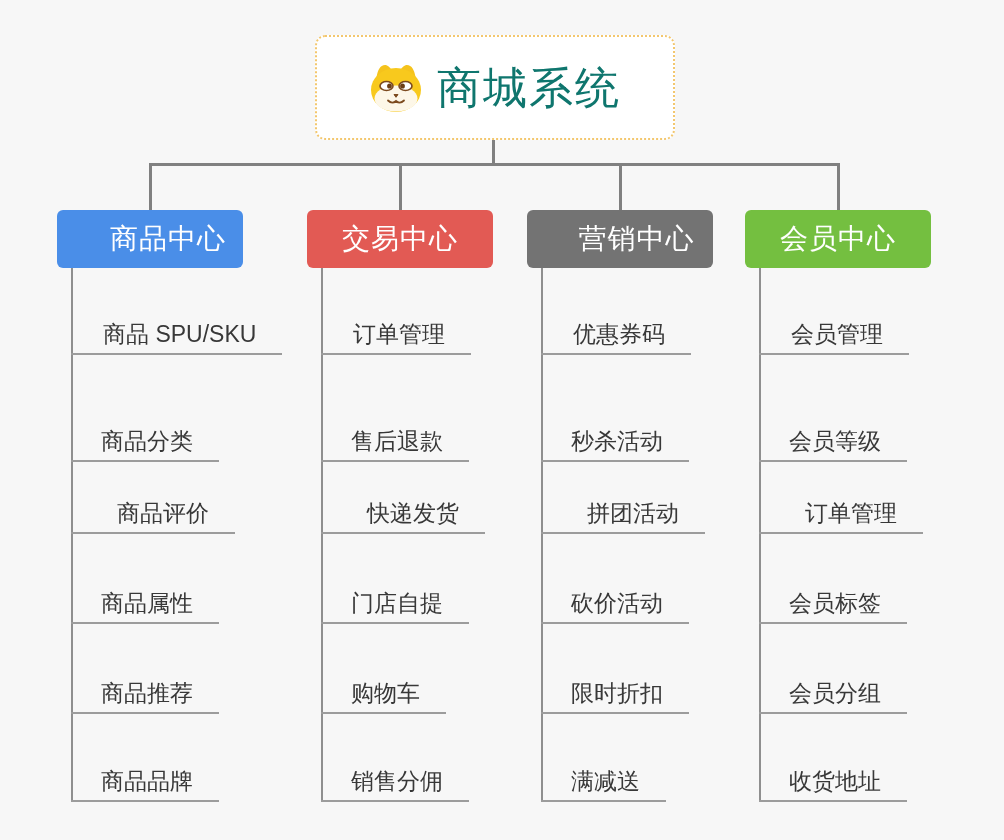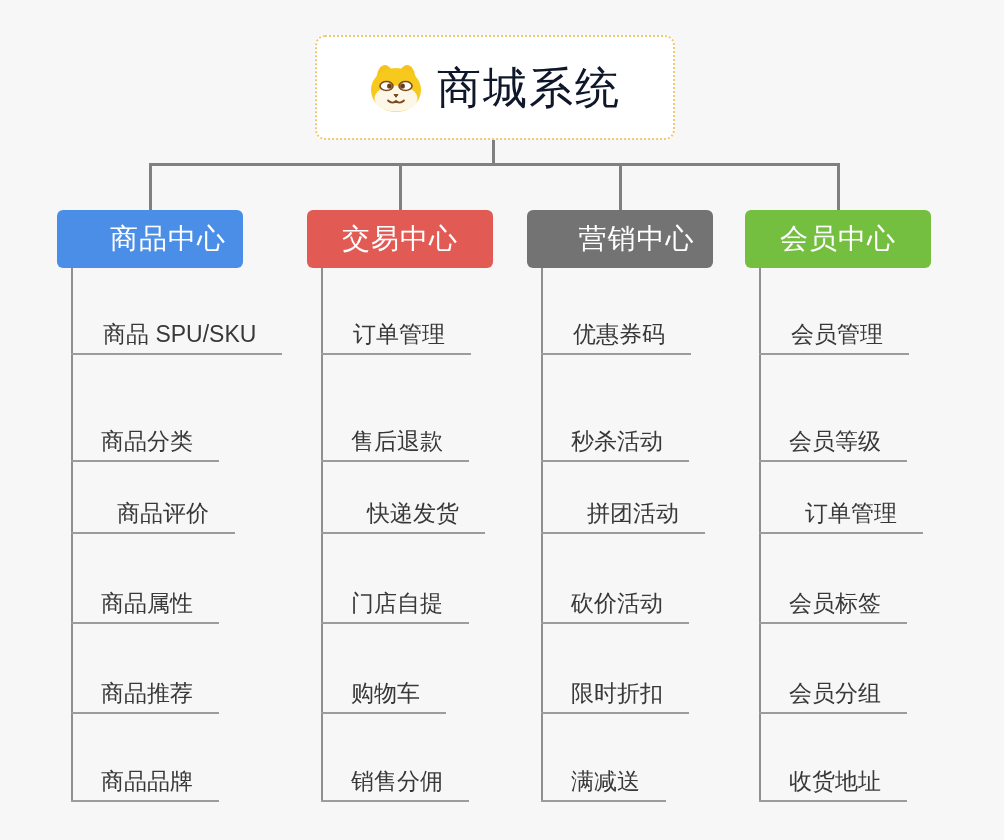--- a/index.html
+++ b/index.html
@@ -76,21 +76,21 @@
       <path d="M47 18 Q45 2 37 3 Q32 5 30 11 Z" fill="#f5c31c"></path>
       <ellipse cx="27" cy="28" rx="25" ry="22" fill="#f8c91d"></ellipse>
       <ellipse cx="27" cy="36.5" rx="21.5" ry="13" fill="#fdf7e8"></ellipse>
       <ellipse cx="17.5" cy="24" rx="6.5" ry="4.5" fill="#ffffff" stroke="#7c4a1e" stroke-width="1.6"></ellipse>
       <ellipse cx="36.5" cy="24" rx="6.5" ry="4.5" fill="#ffffff" stroke="#7c4a1e" stroke-width="1.6"></ellipse>
       <ellipse cx="20.5" cy="24" rx="2.4" ry="2.6" fill="#6b3e16"></ellipse>
       <ellipse cx="33.5" cy="24" rx="2.4" ry="2.6" fill="#6b3e16"></ellipse>
       <path d="M25 32.5 h4 l-2 2.8 z" fill="#7c4a1e" stroke="#7c4a1e" stroke-width="1" stroke-linejoin="round"></path>
       <path d="M19 38.5 Q23 42.5 27 39 Q31 42.5 35 38.5" stroke="#7c4a1e" stroke-width="1.8" fill="none" stroke-linecap="round"></path>
     </svg>
-    <span class="root-title" style="color: #0f172a;">商城系统</span>
+    <span class="root-title" style="color: #0f766e;">商城系统</span>
   </div>
 
   <div class="line stem"></div>
   <div class="line bus"></div>
   <div class="line drop drop1"></div>
   <div class="line drop drop2"></div>
   <div class="line drop drop3"></div>
   <div class="line drop drop4"></div>
 
   <div class="pill pill1" style="background: rgb(74, 142, 232);">商品中心</div>

